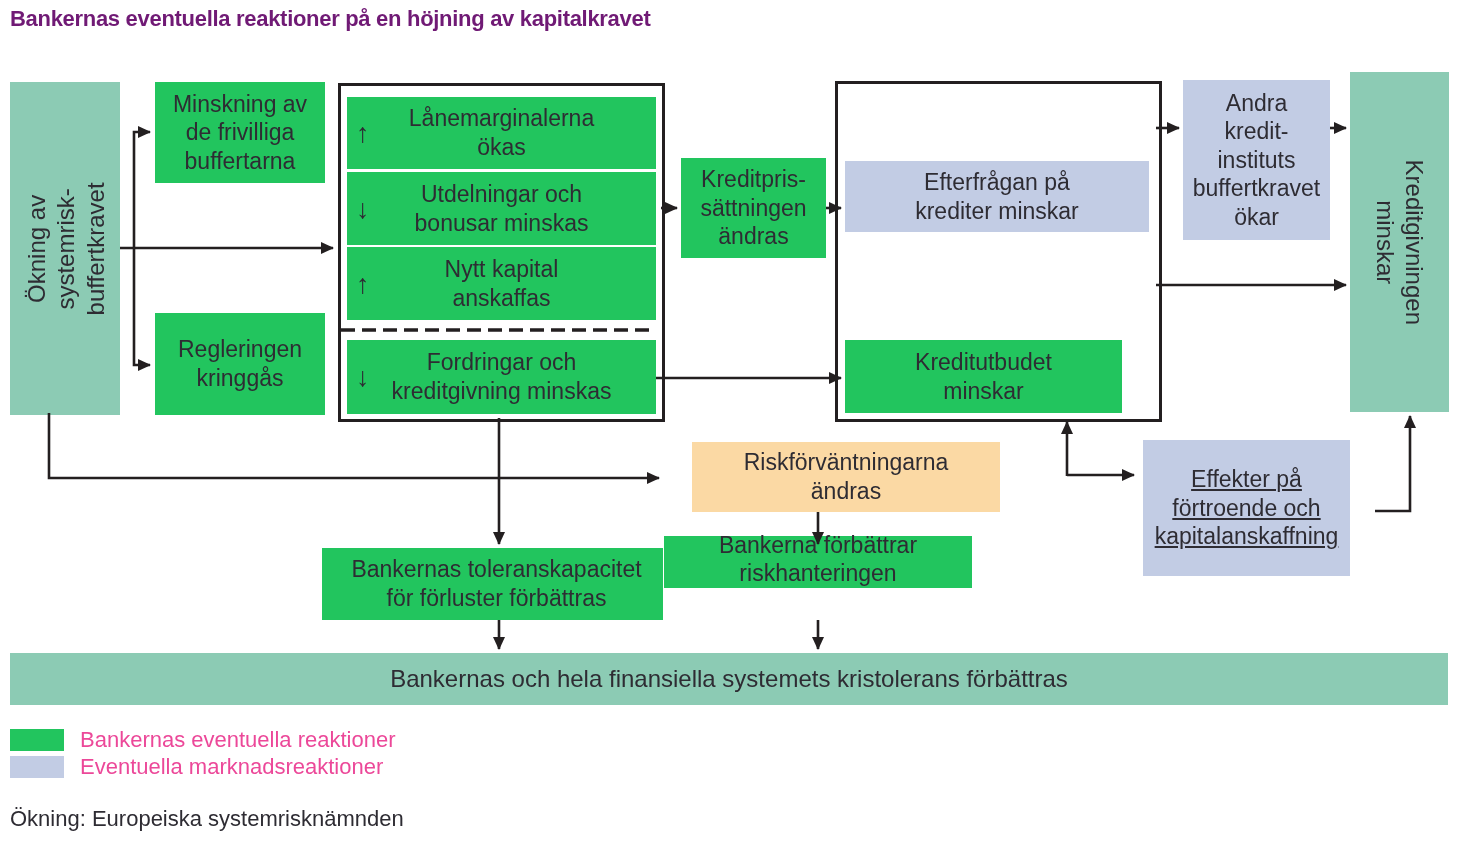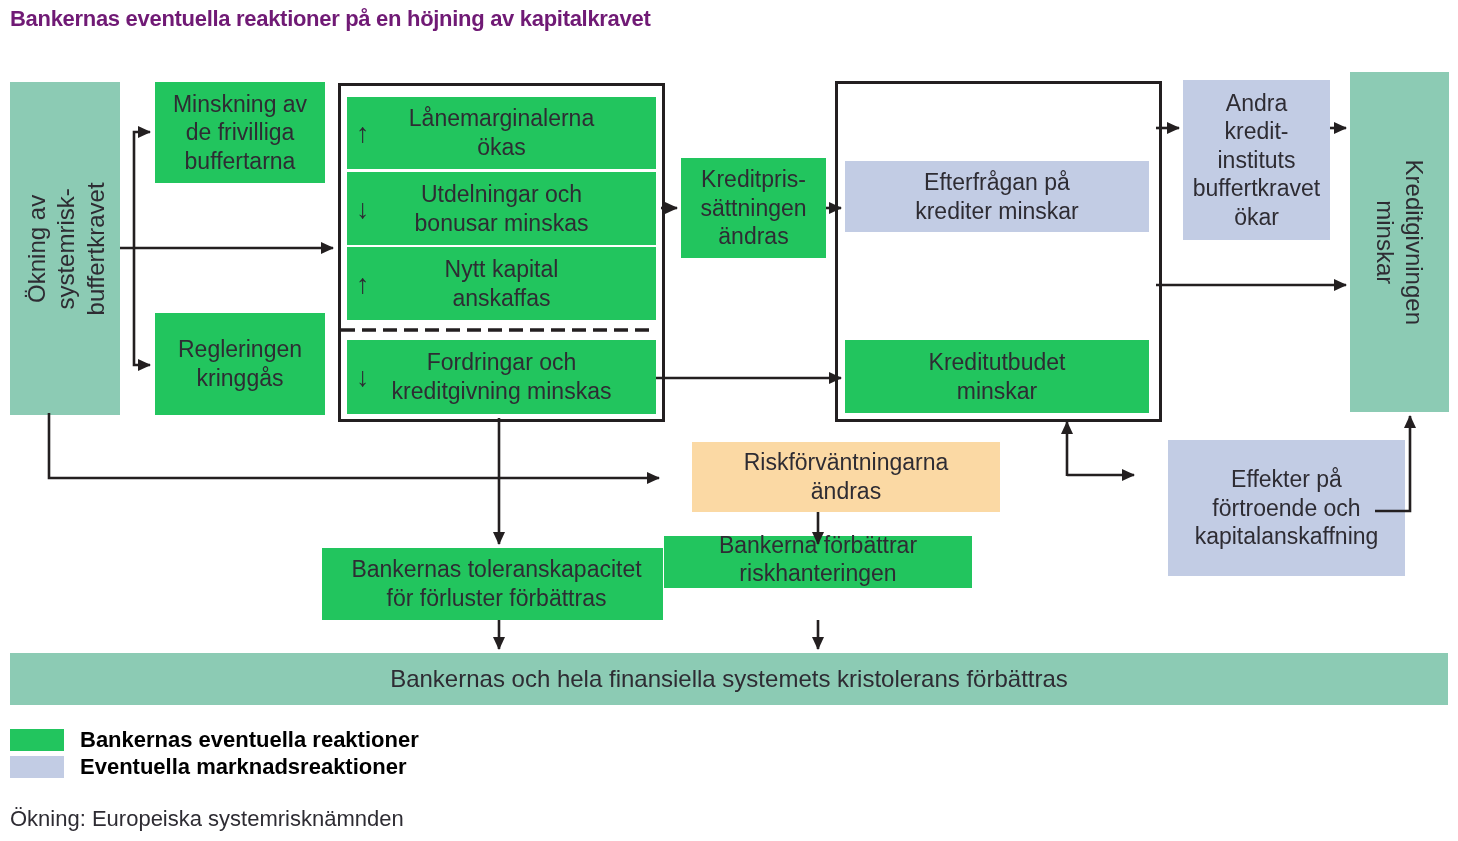--- a/index.html
+++ b/index.html
@@ -29,21 +29,21 @@
   .rot-ccw{transform:rotate(-90deg);}
   .rot-cw{transform:rotate(90deg);}
   .dir-arrow{
     position:absolute;left:9px;top:50%;transform:translateY(-50%);
     font-size:27px;font-weight:700;color:#2e2c33;line-height:1;
   }
   .node-inner{position:relative;width:100%;display:flex;align-items:center;justify-content:center;}
   #connector-layer{position:absolute;left:0;top:0;pointer-events:none;}
   .legend-row{position:absolute;display:flex;align-items:center;gap:16px;}
   .legend-swatch{width:54px;height:22px;flex:0 0 auto;}
-  .legend-label{font-size:22px;font-weight:700;color:#000000;}
+  .legend-label{font-size:22px;font-weight:400;color:#ec4899;}
   #source{left:10px;top:806px;font-size:22px;color:#2e2c33;}
   .bottombar{font-size:24px;}
 </style>
 </head>
 <body>
 
 <div id="canvas">
 
   <div id="title" class="abs">Bankernas eventuella reaktioner på en höjning av kapitalkravet</div>
 
@@ -98,21 +98,21 @@
 sättningen
 ändras</span>
   </div>
 
   <div class="group" style="left:835px;top:81px;width:321px;height:335px;"></div>
 
   <div class="node blue" style="left:845px;top:161px;width:304px;height:71px;">
     <span class="lbl">Efterfrågan på
 krediter minskar</span>
   </div>
-  <div class="node purple" style="left:845px;top:340px;width:304px;height:73px;">
+  <div class="node purple" style="left:845px;top:340px;width:277px;height:73px;">
     <span class="lbl">Kreditutbudet
 minskar</span>
   </div>
 
   <div class="node blue" style="left:1183px;top:80px;width:147px;height:160px;font-size:23px;">
     <span class="lbl">Andra
 kredit-
 instituts
 buffertkravet
 ökar</span>
@@ -120,21 +120,21 @@
 
   <div class="vwrap green" style="left:1350px;top:72px;width:99px;height:340px;">
     <div class="vtext rot-cw" style="width:330px;">Kreditgivningen minskar</div>
   </div>
 
   <div class="node yellow" style="left:664px;top:442px;width:308px;height:70px;margin-left:28px;">
     <span class="lbl">Riskförväntningarna
 ändras</span>
   </div>
 
-  <div class="node blue" style="left:1168px;top:440px;width:237px;height:136px;">
+  <div class="node blue" style="left:1143px;top:440px;width:207px;height:136px;text-decoration:underline;">
     <span class="lbl">Effekter på
 förtroende och
 kapitalanskaffning</span>
   </div>
 
   <div class="node purple" style="left:322px;top:548px;width:333px;height:72px;padding-left:8px;">
     <span class="lbl">Bankernas toleranskapacitet
 för förluster förbättras</span>
   </div>
   <div class="node purple" style="left:664px;top:536px;width:308px;height:52px;align-items:flex-end;">

